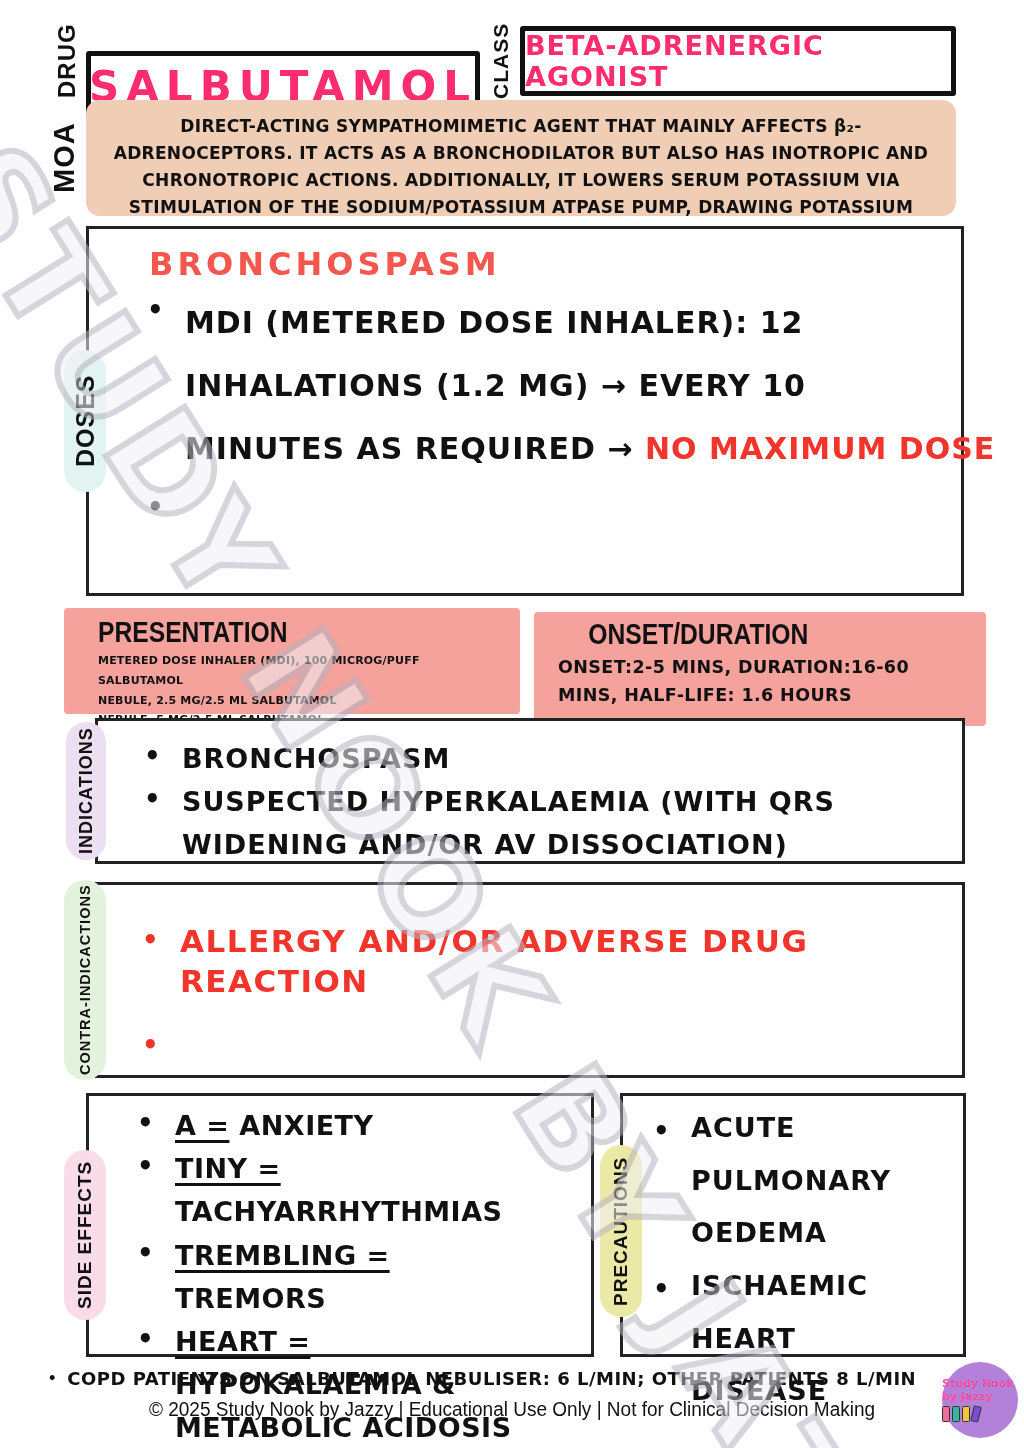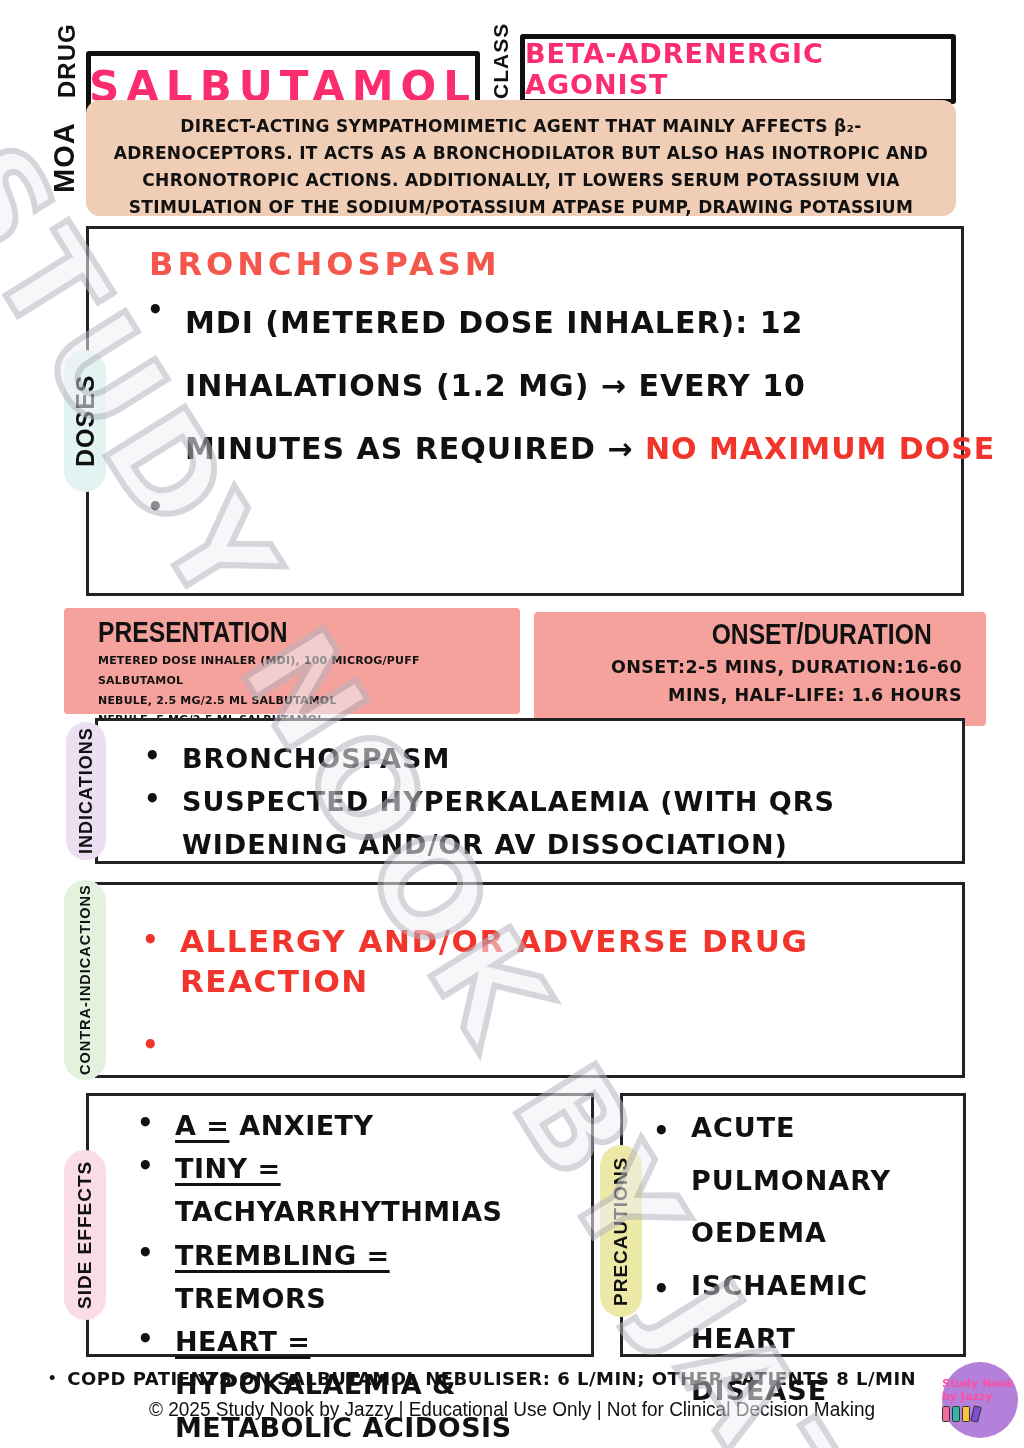--- a/index.html
+++ b/index.html
@@ -38,21 +38,21 @@
   .b2 .bl{line-height:1.7;font-size:30px;font-weight:bold;letter-spacing:1px;}
   .nw{white-space:nowrap;}
   .red{color:#f2352c;}
 
   
   .salmon{position:absolute;background:#f5a19c;border-radius:4px;box-sizing:border-box;}
   .pres-box{left:64px;top:608px;width:456px;height:106px;padding:8px 20px 0 34px;}
   .sec-title{font-family:"Liberation Sans",sans-serif;font-weight:700;font-size:29px;color:#111;
              transform:scaleX(0.85);transform-origin:left center;display:block;letter-spacing:0;}
   .pres-lines{font-size:11px;font-weight:bold;line-height:1.8;letter-spacing:0.2px;margin-top:2px;}
-  .onset-box{left:534px;top:612px;width:452px;height:114px;padding:6px 24px 0 24px;text-align:right;}
+  .onset-box{left:534px;top:612px;width:452px;height:114px;padding:6px 24px 0 24px;text-align:left;}
   .onset-box .sec-title{transform:scaleX(0.85);transform-origin:center center;}
   .onset-text{font-size:17.5px;font-weight:bold;line-height:1.6;letter-spacing:0.4px;margin-top:2px;}
 
   
   .ind-box{left:95px;top:718px;width:870px;height:146px;padding:16px 20px 0 46px;}
   .ind-box .bl{font-size:27px;font-weight:bold;line-height:1.6;letter-spacing:1px;}
 
   
   .contra-box{left:95px;top:882px;width:870px;height:196px;padding:36px 20px 0 44px;}
   .contra-box .bullet{margin-bottom:24px;}
@@ -96,21 +96,21 @@
 </head>
 <body>
 
 <div class="page">
 
   <div class="vlabel" style="left:50px;top:26px;width:34px;height:70px;font-size:24px;">DRUG</div>
   <div class="hdr-box" style="left:86px;top:26px;width:394px;height:70px;margin-top:25px;">
     <span class="drug-name">SALBUTAMOL</span>
   </div>
   <div class="vlabel" style="left:484px;top:26px;width:34px;height:70px;font-size:21px;">CLASS</div>
-  <div class="hdr-box" style="left:520px;top:34px;width:436px;height:70px;">
+  <div class="hdr-box" style="left:520px;top:26px;width:436px;height:70px;">
     <span class="class-name">BETA-ADRENERGIC AGONIST</span>
   </div>
 
   <div class="vlabel" style="left:46px;top:100px;width:36px;height:116px;font-size:29px;">MOA</div>
   <div class="moa-box">
     <div class="moa-text">DIRECT-ACTING SYMPATHOMIMETIC AGENT THAT MAINLY AFFECTS β₂-ADRENOCEPTORS. IT ACTS AS A BRONCHODILATOR BUT ALSO HAS INOTROPIC AND CHRONOTROPIC ACTIONS. ADDITIONALLY, IT LOWERS SERUM POTASSIUM VIA STIMULATION OF THE SODIUM/POTASSIUM ATPASE PUMP, DRAWING POTASSIUM INTO CELLS</div>
   </div>
 
   <div class="sec doses-box">
     <div class="doses-heading">BRONCHOSPASM</div>

